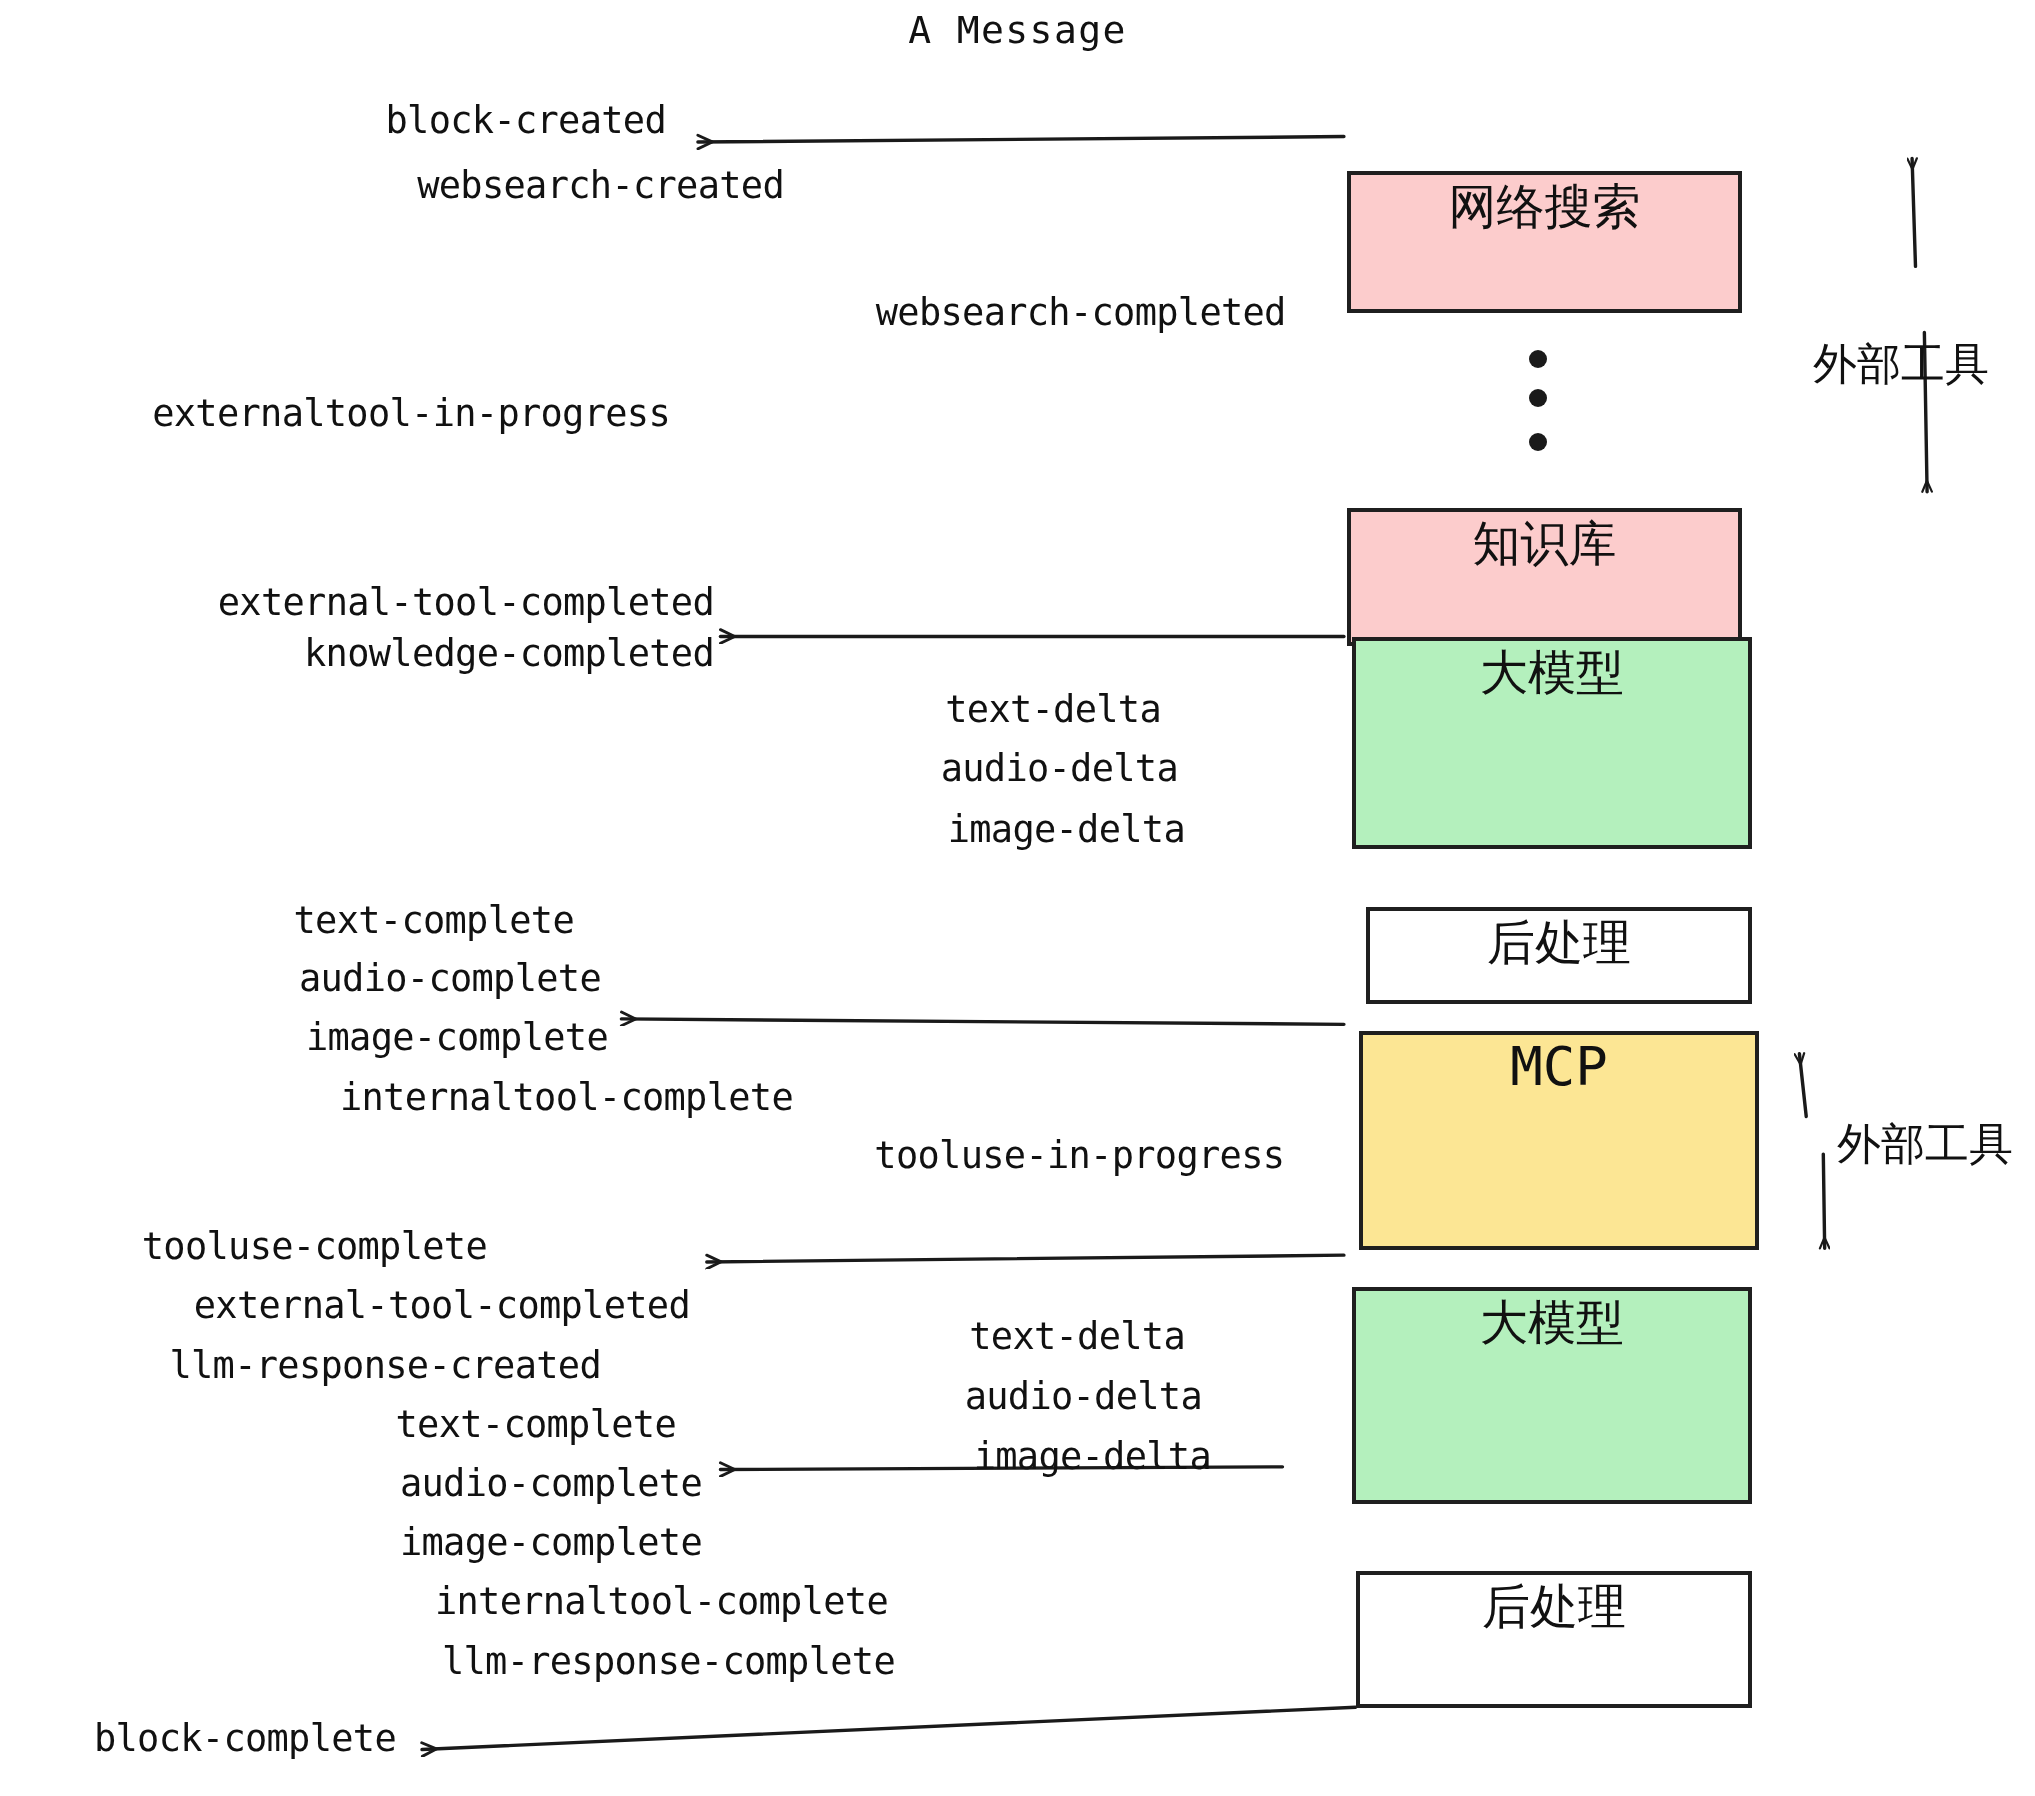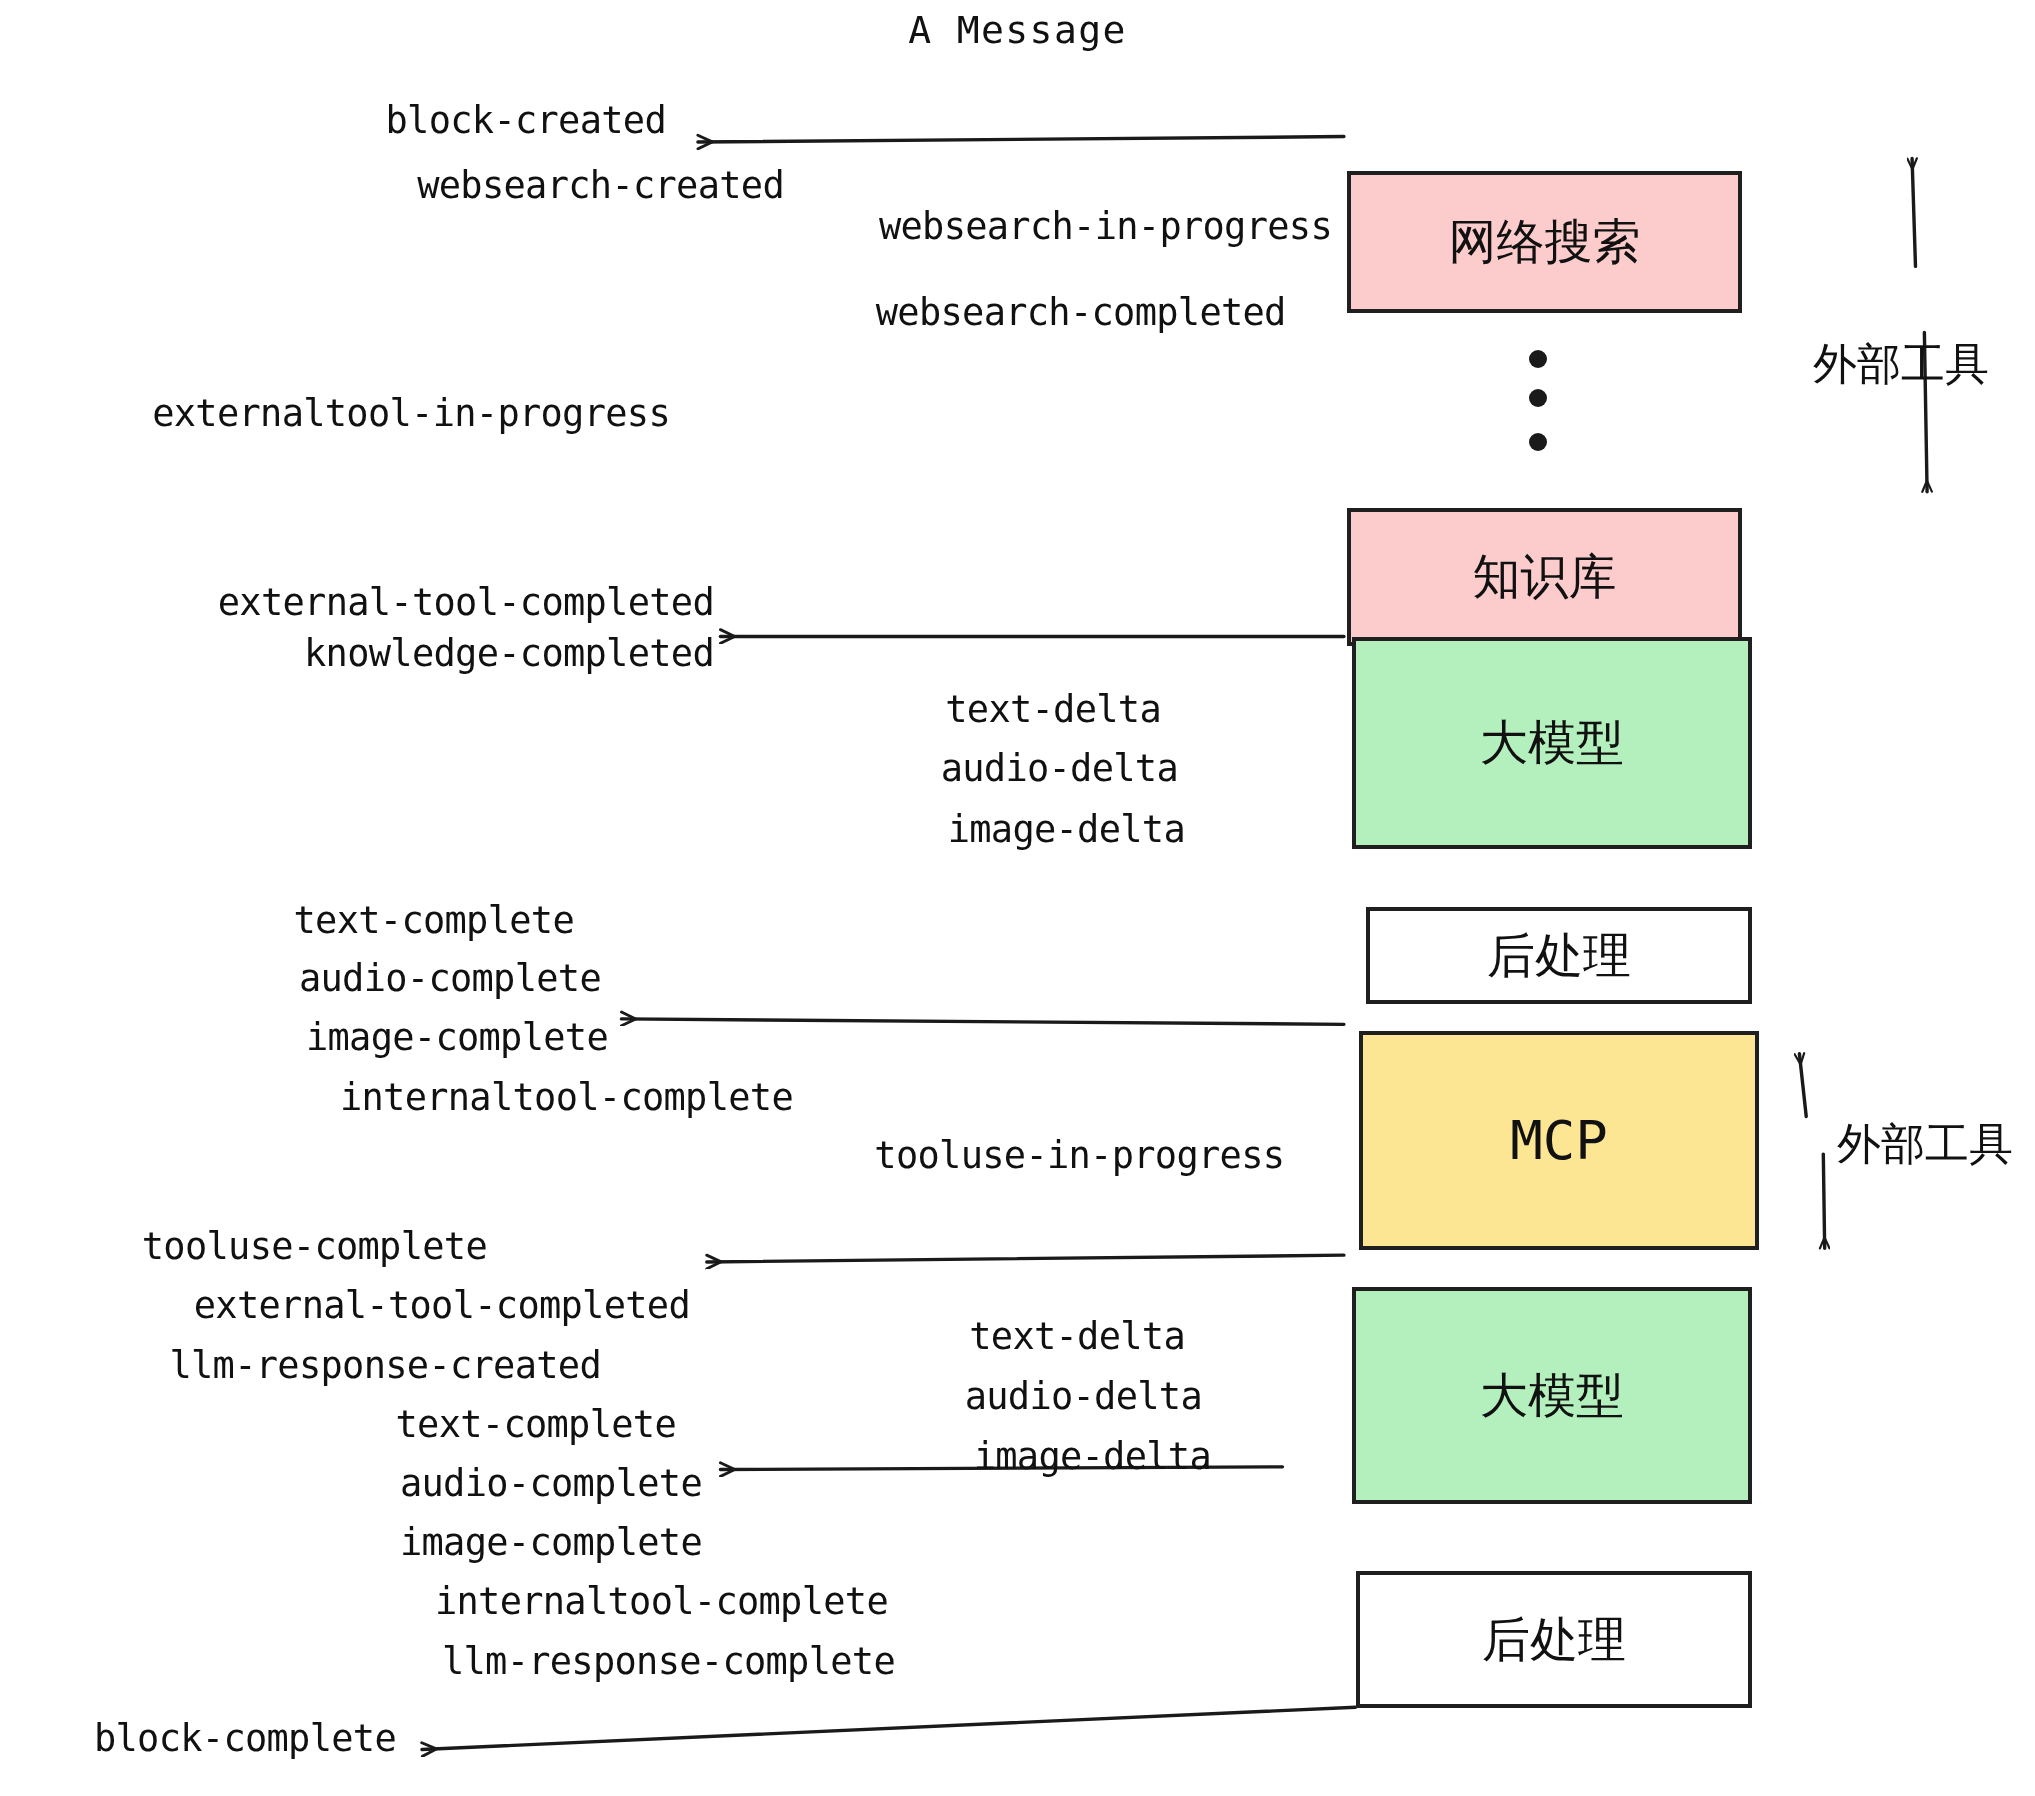--- a/index.html
+++ b/index.html
@@ -37,21 +37,21 @@
     font-size: 38px;
     letter-spacing: 1.4px;
     color: #111111;
   }
   
   .box {
     position: absolute;
     box-sizing: border-box;
     border: 4.1px solid #1f1f1f;
     display: flex;
-    align-items: center;
+    align-items: flex-start;
     justify-content: center;
     font-family: "Liberation Sans", "DejaVu Sans", sans-serif;
     font-size: 48px;
     color: #111111;
   }
   .box.mono {
     font-family: "DejaVu Sans Mono", "Liberation Mono", monospace;
     font-size: 54px;
   }
   
@@ -123,21 +123,20 @@
       <span>MCP</span>
     </div>
     <div class="box" style="left: 1352px; top: 1287px; width: 400px; height: 217px; background: rgb(180, 240, 189);">
       <span>大模型</span>
     </div>
     <div class="box" style="left: 1356px; top: 1571px; width: 396px; height: 137px; background: rgb(255, 255, 255);">
       <span>后处理</span>
     </div>
     <div class="evt r" style="left: -632px; top: 102px; width: 1298px;">block-created</div>
     <div class="evt r" style="left: -514px; top: 167px; width: 1298px;">websearch-created</div>
-    <div class="evt r" style="left: 34px; top: 208px; width: 1298px;">websearch-in-progress</div>
     <div class="evt r" style="left: -12.3px; top: 294px; width: 1298px;">websearch-completed</div>
     <div class="evt r" style="left: -628px; top: 395px; width: 1298px;">externaltool-in-progress</div>
     <div class="evt r" style="left: -584px; top: 584px; width: 1298px;">external-tool-completed</div>
     <div class="evt r" style="left: -584px; top: 635px; width: 1298px;">knowledge-completed</div>
     <div class="evt r" style="left: -137px; top: 691px; width: 1298px;">text-delta</div>
     <div class="evt r" style="left: -120px; top: 750px; width: 1298px;">audio-delta</div>
     <div class="evt r" style="left: -113px; top: 811px; width: 1298px;">image-delta</div>
     <div class="evt r" style="left: -724px; top: 902px; width: 1298px;">text-complete</div>
     <div class="evt r" style="left: -697px; top: 960px; width: 1298px;">audio-complete</div>
     <div class="evt r" style="left: -690px; top: 1019px; width: 1298px;">image-complete</div>

